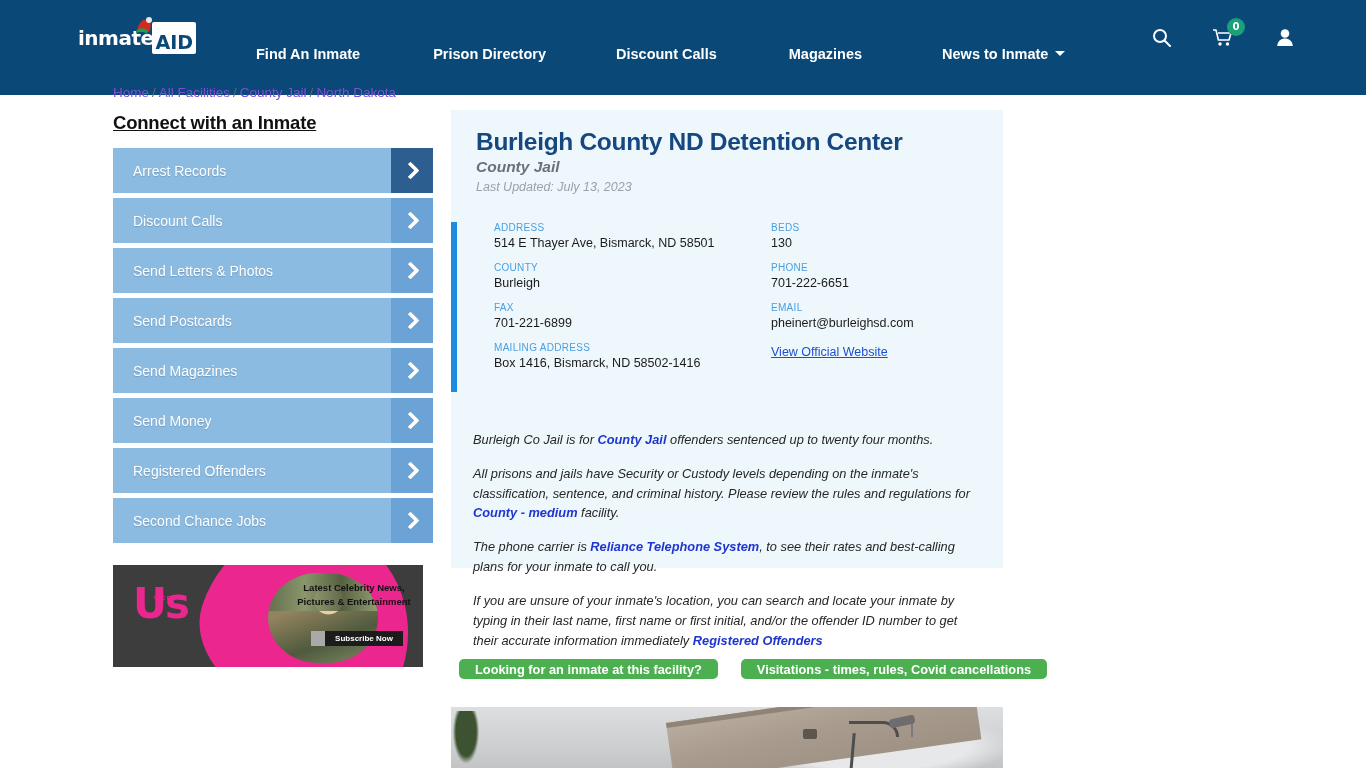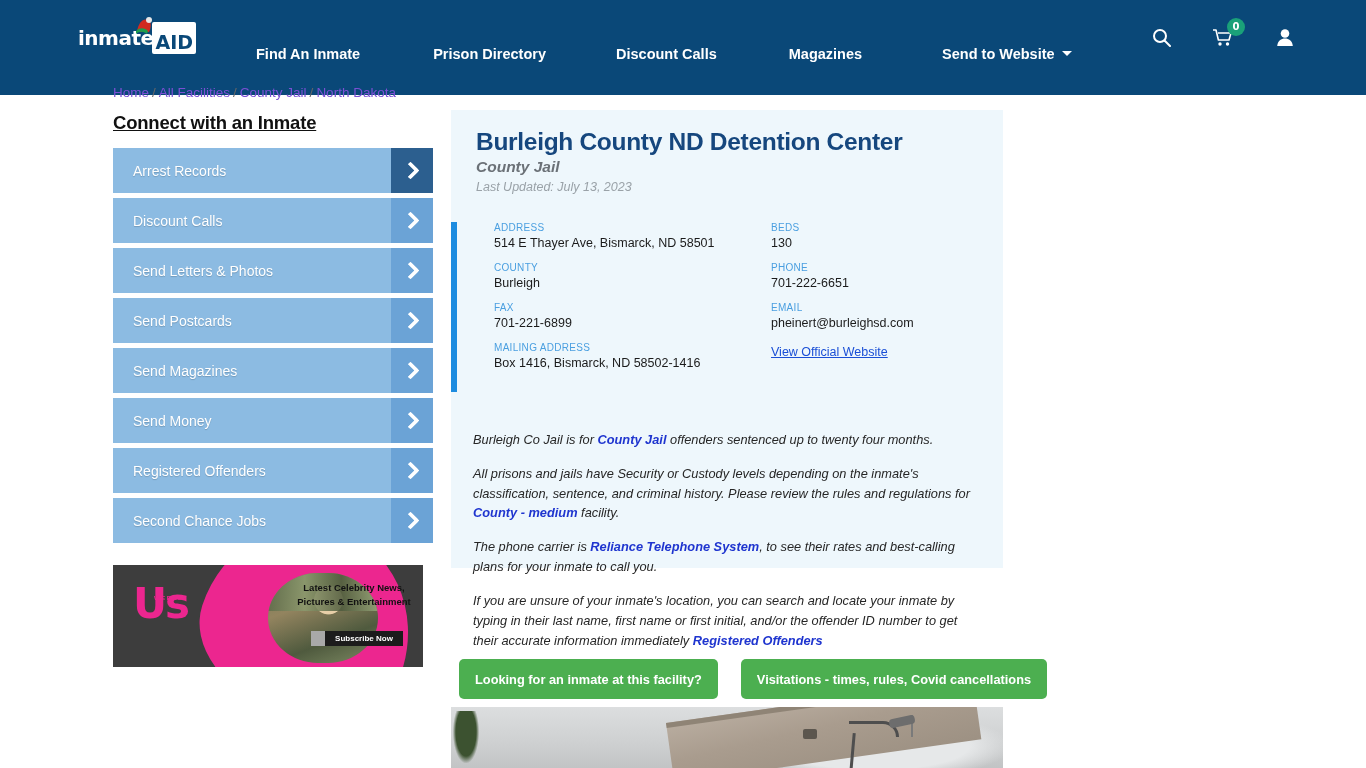--- a/index.html
+++ b/index.html
@@ -235,21 +235,21 @@
 
   
   .cta-row {
     position: absolute; left: 459px; top: 659px;
     display: flex; align-items: flex-start;
   }
   .cta-btn {
     background: #4caf50; color: #ffffff;
     font-size: 12.8px; font-weight: bold;
     border: none; border-radius: 5px;
-    padding: 0 16px; height: 40px;
+    padding: 0 16px; height: 20px;
     display: flex; align-items: center; justify-content: center;
     cursor: pointer; white-space: nowrap;
     font-family: "Liberation Sans", sans-serif;
   }
   .cta-gap { margin-right: 23px; }
 
   
   .facility-photo {
     position: absolute; left: 451px; top: 707px;
     width: 552px; height: 61px; overflow: hidden;
@@ -319,21 +319,21 @@
       <path d="M2 14 C6 10 11 11 14 14 L13 17 C9 14 5 14 2 17 Z" fill="#1f9e4e"></path>
     </svg>
   </div>
 
   <nav class="main-nav">
     <a class="nav-item nav-gap-1" href="#">Find An Inmate</a>
     <a class="nav-item nav-gap-2" href="#">Prison Directory</a>
     <a class="nav-item nav-gap-3" href="#">Discount Calls</a>
     <a class="nav-item nav-gap-4" href="#">Magazines</a>
     <a class="nav-item" href="#">
-        <span>Send to Website</span>
+        <span>News to Inmate</span>
         <span class="caret"></span>
       </a>
   </nav>
 
   <div class="header-icons">
     <div class="hdr-icon icon-search">
       <svg width="19" height="19" viewBox="0 0 19 19">
         <circle cx="8" cy="8" r="6" fill="none" stroke="#ffffff" stroke-width="2"></circle>
         <line x1="12.5" y1="12.5" x2="18" y2="18" stroke="#ffffff" stroke-width="2" stroke-linecap="round"></line>
       </svg>

